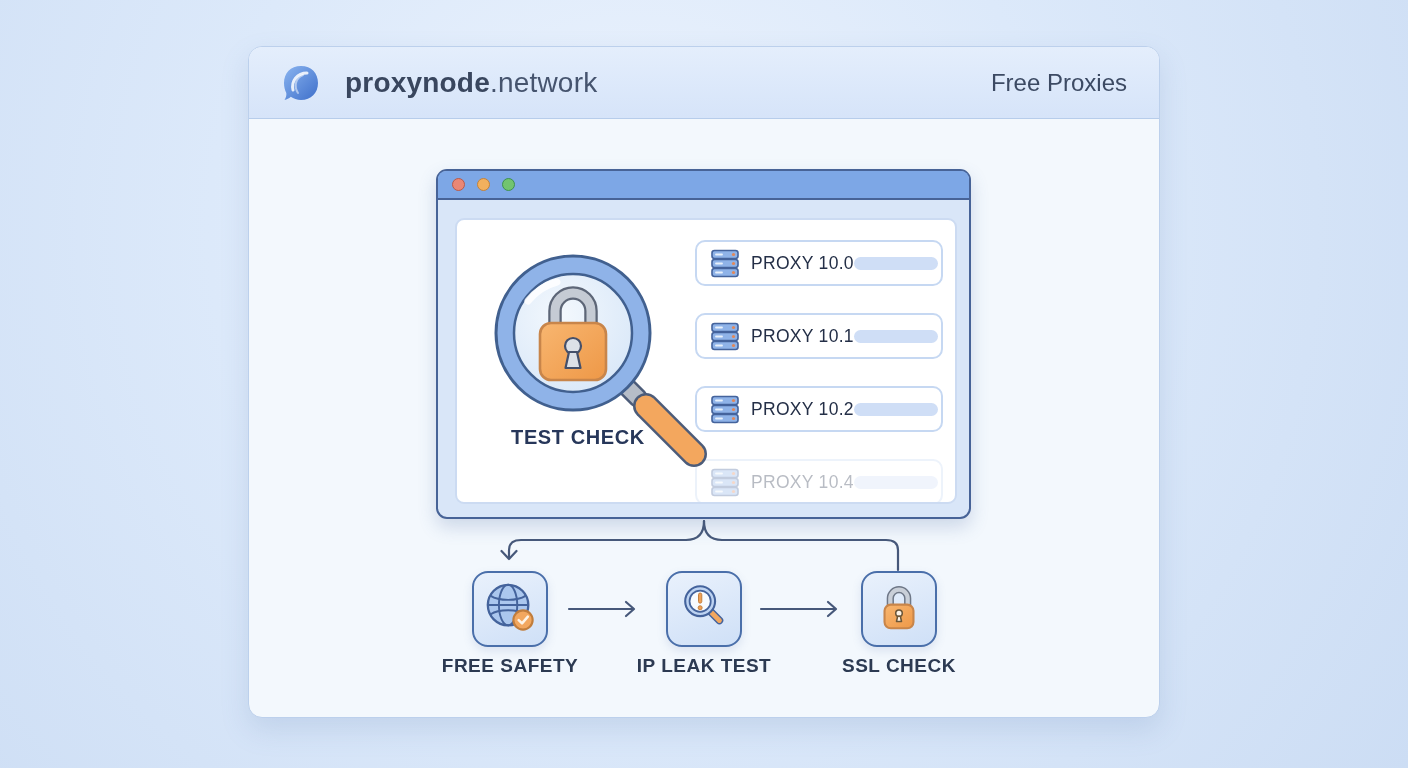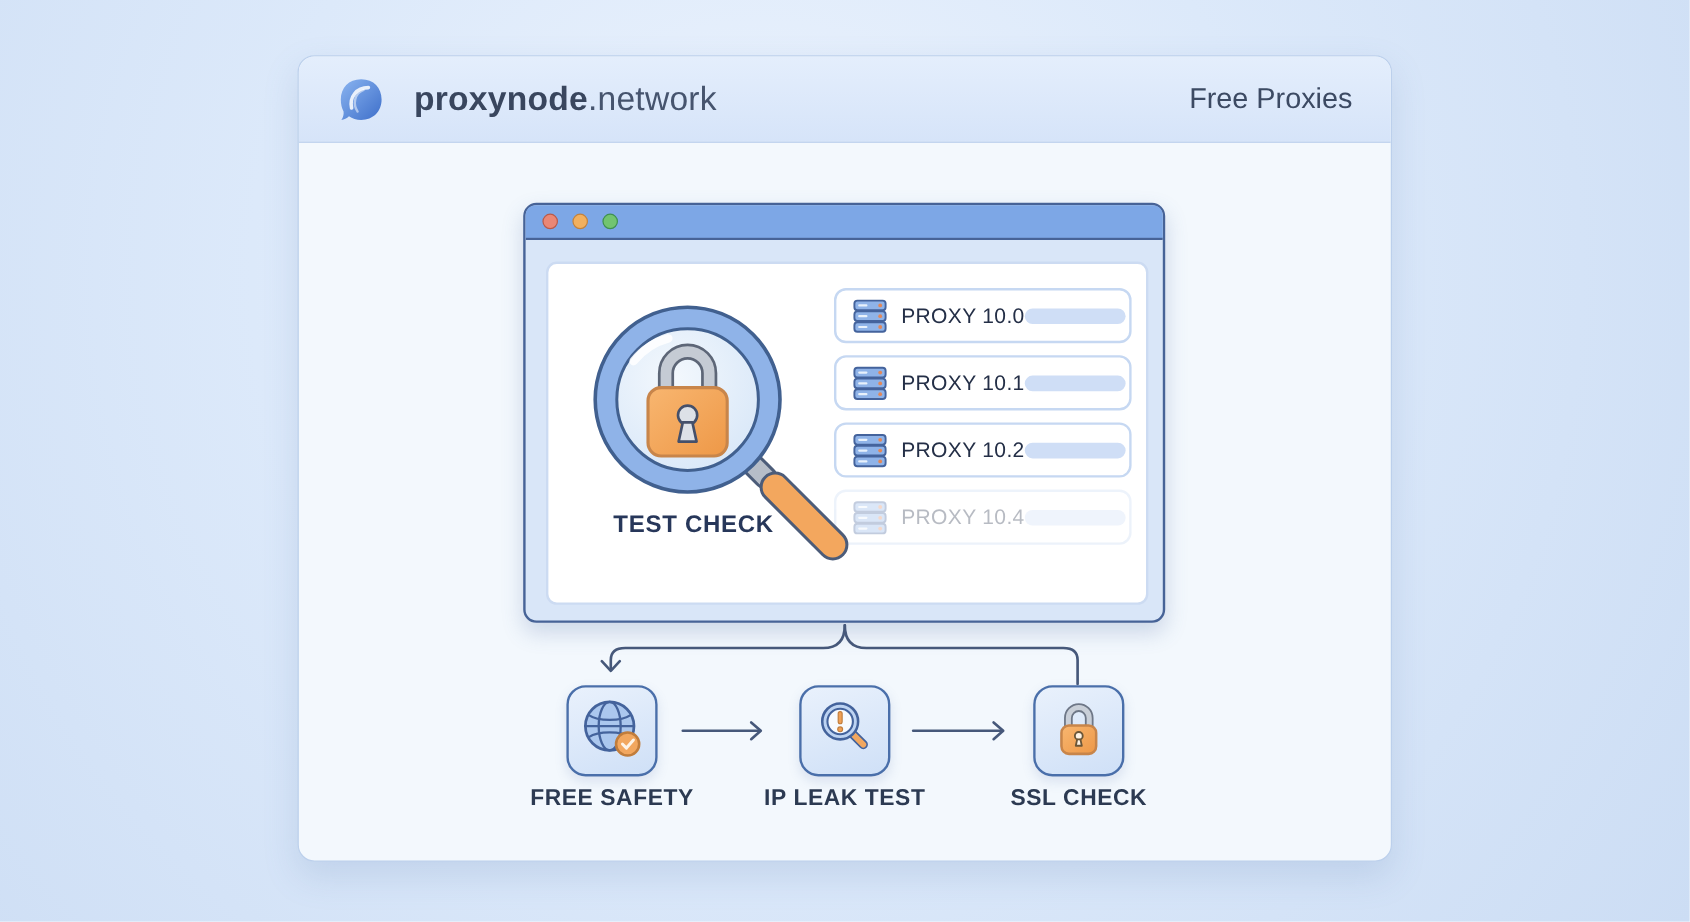--- a/index.html
+++ b/index.html
@@ -48,21 +48,21 @@
     background:#ffffff; border:2px solid #ccdbf2; border-radius:9px;
     overflow:hidden;
   }
   .mag-wrap { position:absolute; left:5px; top:16px; width:250px; height:250px; z-index:3; }
   .test-safety {
     position:absolute; left:0; top:206px; width:242px; text-align:center;
     font-size:20px; font-weight:700; color:#27375a; letter-spacing:.6px; z-index:2;
   }
   .proxy-list { position:absolute; left:238px; top:20px; width:248px; }
   .proxy-row {
-    height:46px; margin-bottom:10px; background:#fff;
+    height:46px; margin-bottom:27px; background:#fff;
     border:2px solid #c6d8f2; border-radius:10px;
     display:flex; align-items:center; padding:0 13px; cursor:pointer;
   }
   .proxy-row .server-icon { width:30px; height:30px; margin-right:11px; flex:none; }
   .proxy-label { font-size:17.5px; font-weight:500; color:#242f47; letter-spacing:.3px; white-space:nowrap; }
   .pill { margin-left:auto; width:84px; height:13px; border-radius:7px; background:#cfdef6; flex:none; }
   .proxy-row.faded { opacity:.32; }
 
   
   .connectors { position:absolute; left:0; top:0; width:912px; height:672px; pointer-events:none; }

